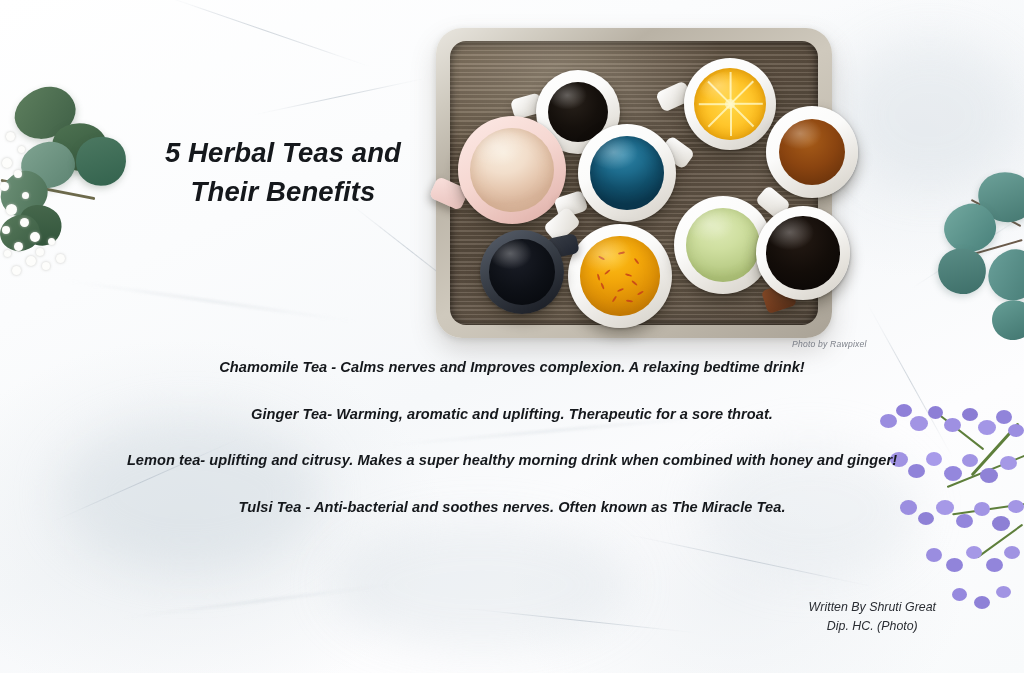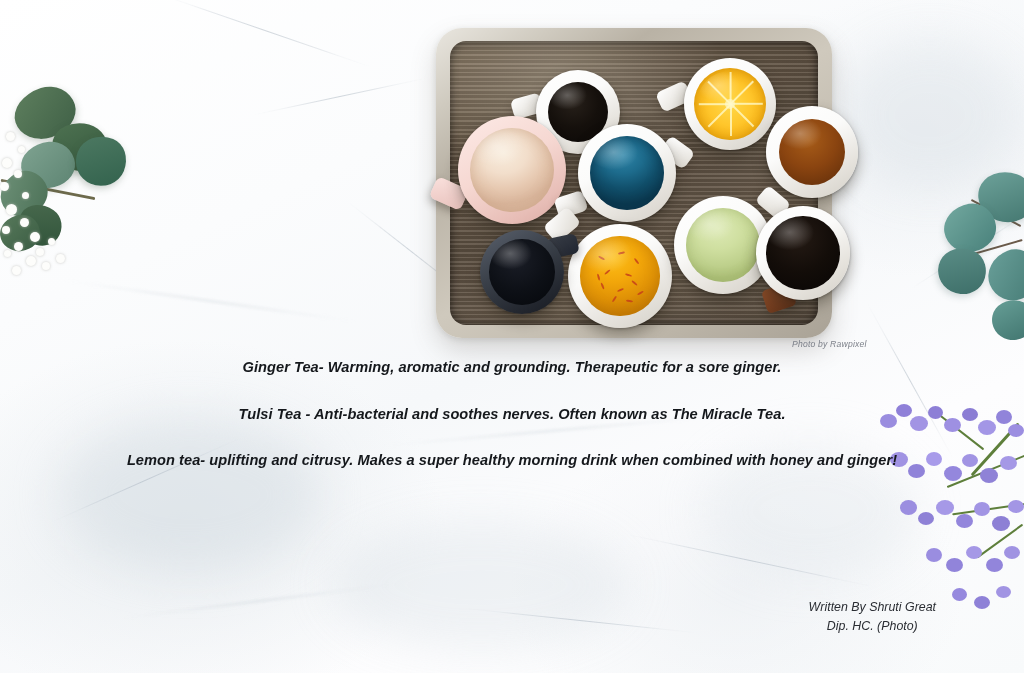--- a/index.html
+++ b/index.html
@@ -295,27 +295,32 @@
     </div>
 
     <div class="cup" style="left:320px;top:178px;width:94px;height:94px;">
       <div class="handle" style="left:8px;top:80px;width:30px;height:24px;background:linear-gradient(150deg,#8a4b28,#5c2f17);border-radius:5px;transform:rotate(-18deg);"></div>
       <div class="body"></div>
       <div class="liquid" style="inset:11%;background:radial-gradient(circle at 44% 30%, #241a14 0%, #130d09 50%, #080504 100%);"></div>
       <div class="gloss" style="inset:11%;"></div>
     </div>
   </div>
 
+  <div class="title">
+    <span>5 Herbal Teas and</span>
+    <span class="l2">Their Benefits</span>
+  </div>
 
   <div class="credit-photo">Photo by Rawpixel</div>
 
   <div class="lines">
-    <div class="line">Ginger Tea- Warming, aromatic and grounding. Therapeutic for a sore ginger.</div>
+    <div class="line">Chamomile Tea - Calms nerves and Improves complexion. A relaxing bedtime drink!</div>
+    <div class="line">Ginger Tea- Warming, aromatic and uplifting. Therapeutic for a sore throat.</div>
+    <div class="line">Lemon tea- uplifting and citrusy. Makes a super healthy morning drink when combined with honey and ginger!</div>
     <div class="line">Tulsi Tea - Anti-bacterial and soothes nerves. Often known as The Miracle Tea.</div>
-    <div class="line">Lemon tea- uplifting and citrusy. Makes a super healthy morning drink when combined with honey and ginger!</div>
   </div>
 
   <div class="signoff">
     <div>Written By Shruti Great</div>
     <div>Dip. HC. (Photo)</div>
   </div>
 
 </div>
 
 </body></html>

